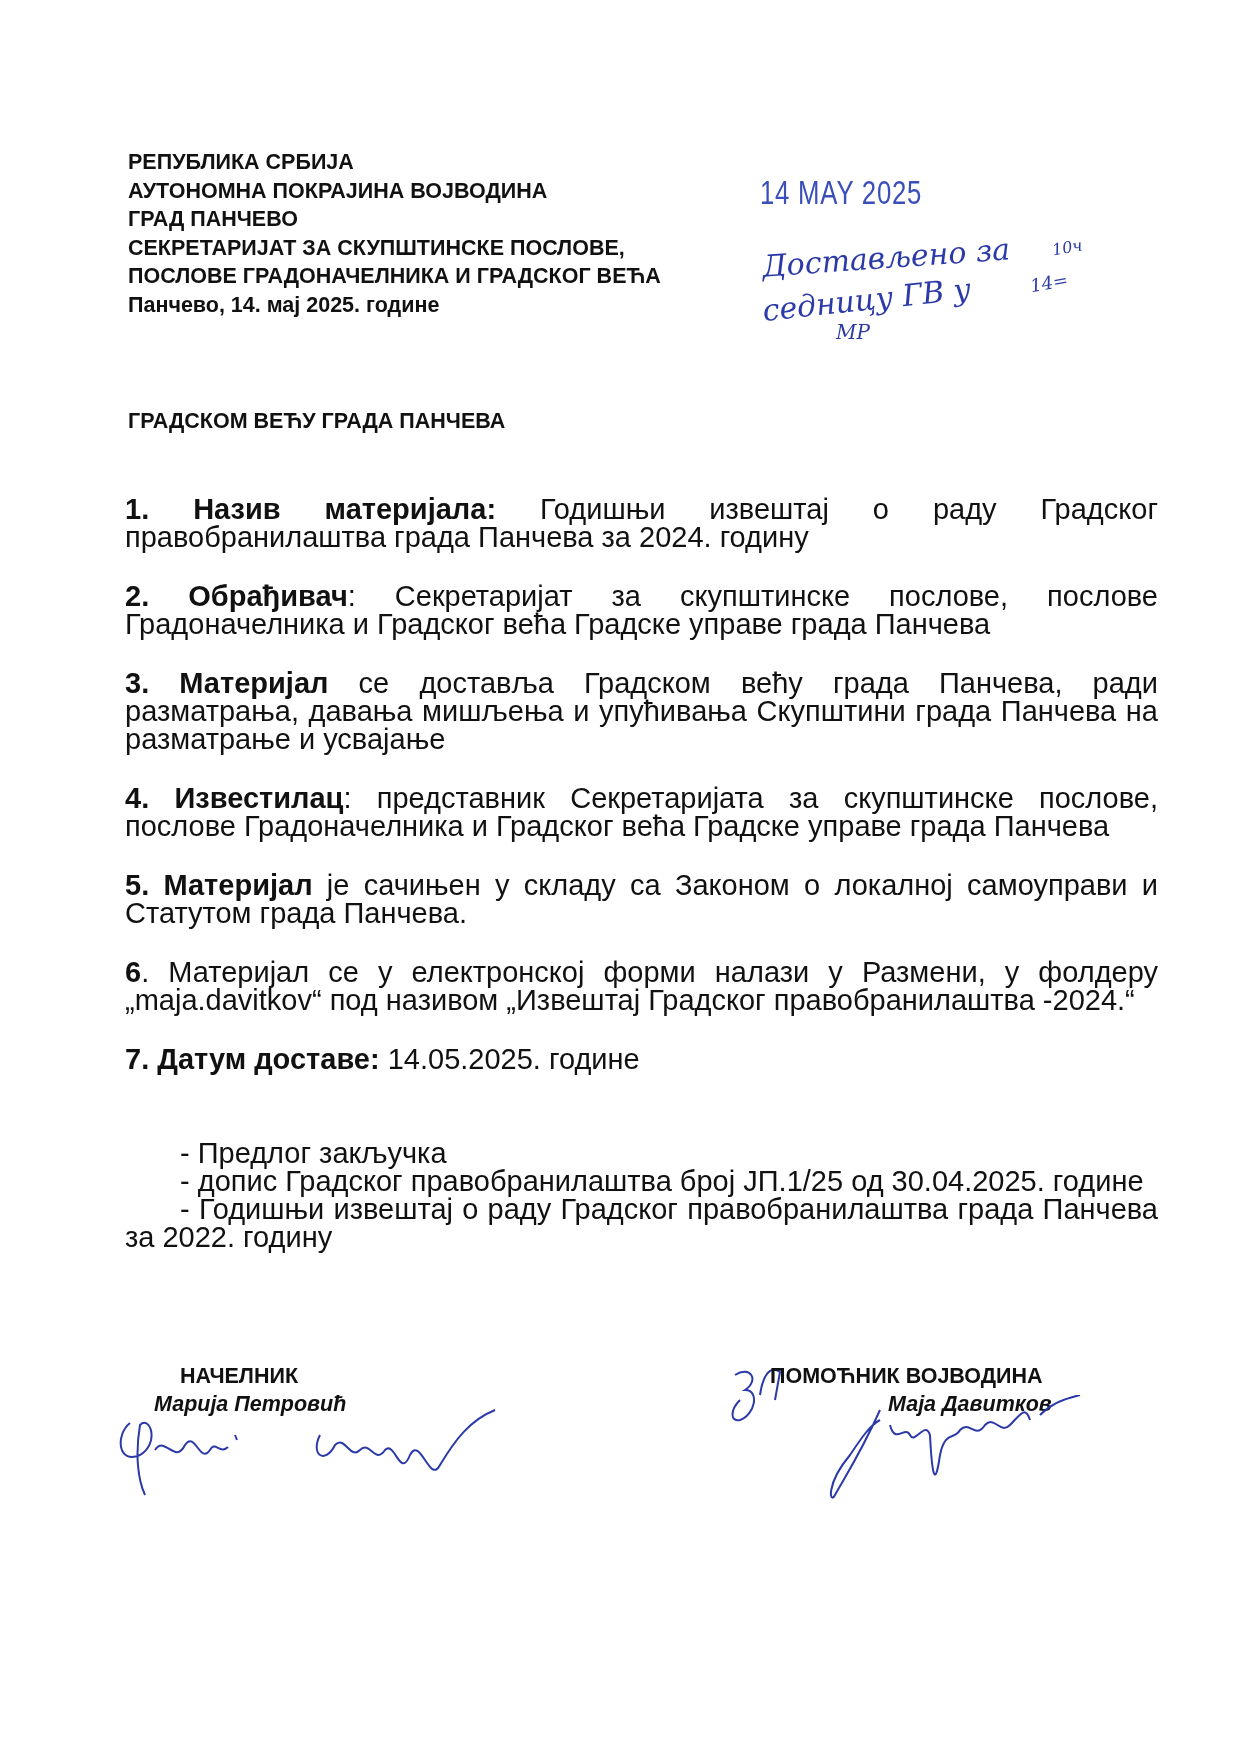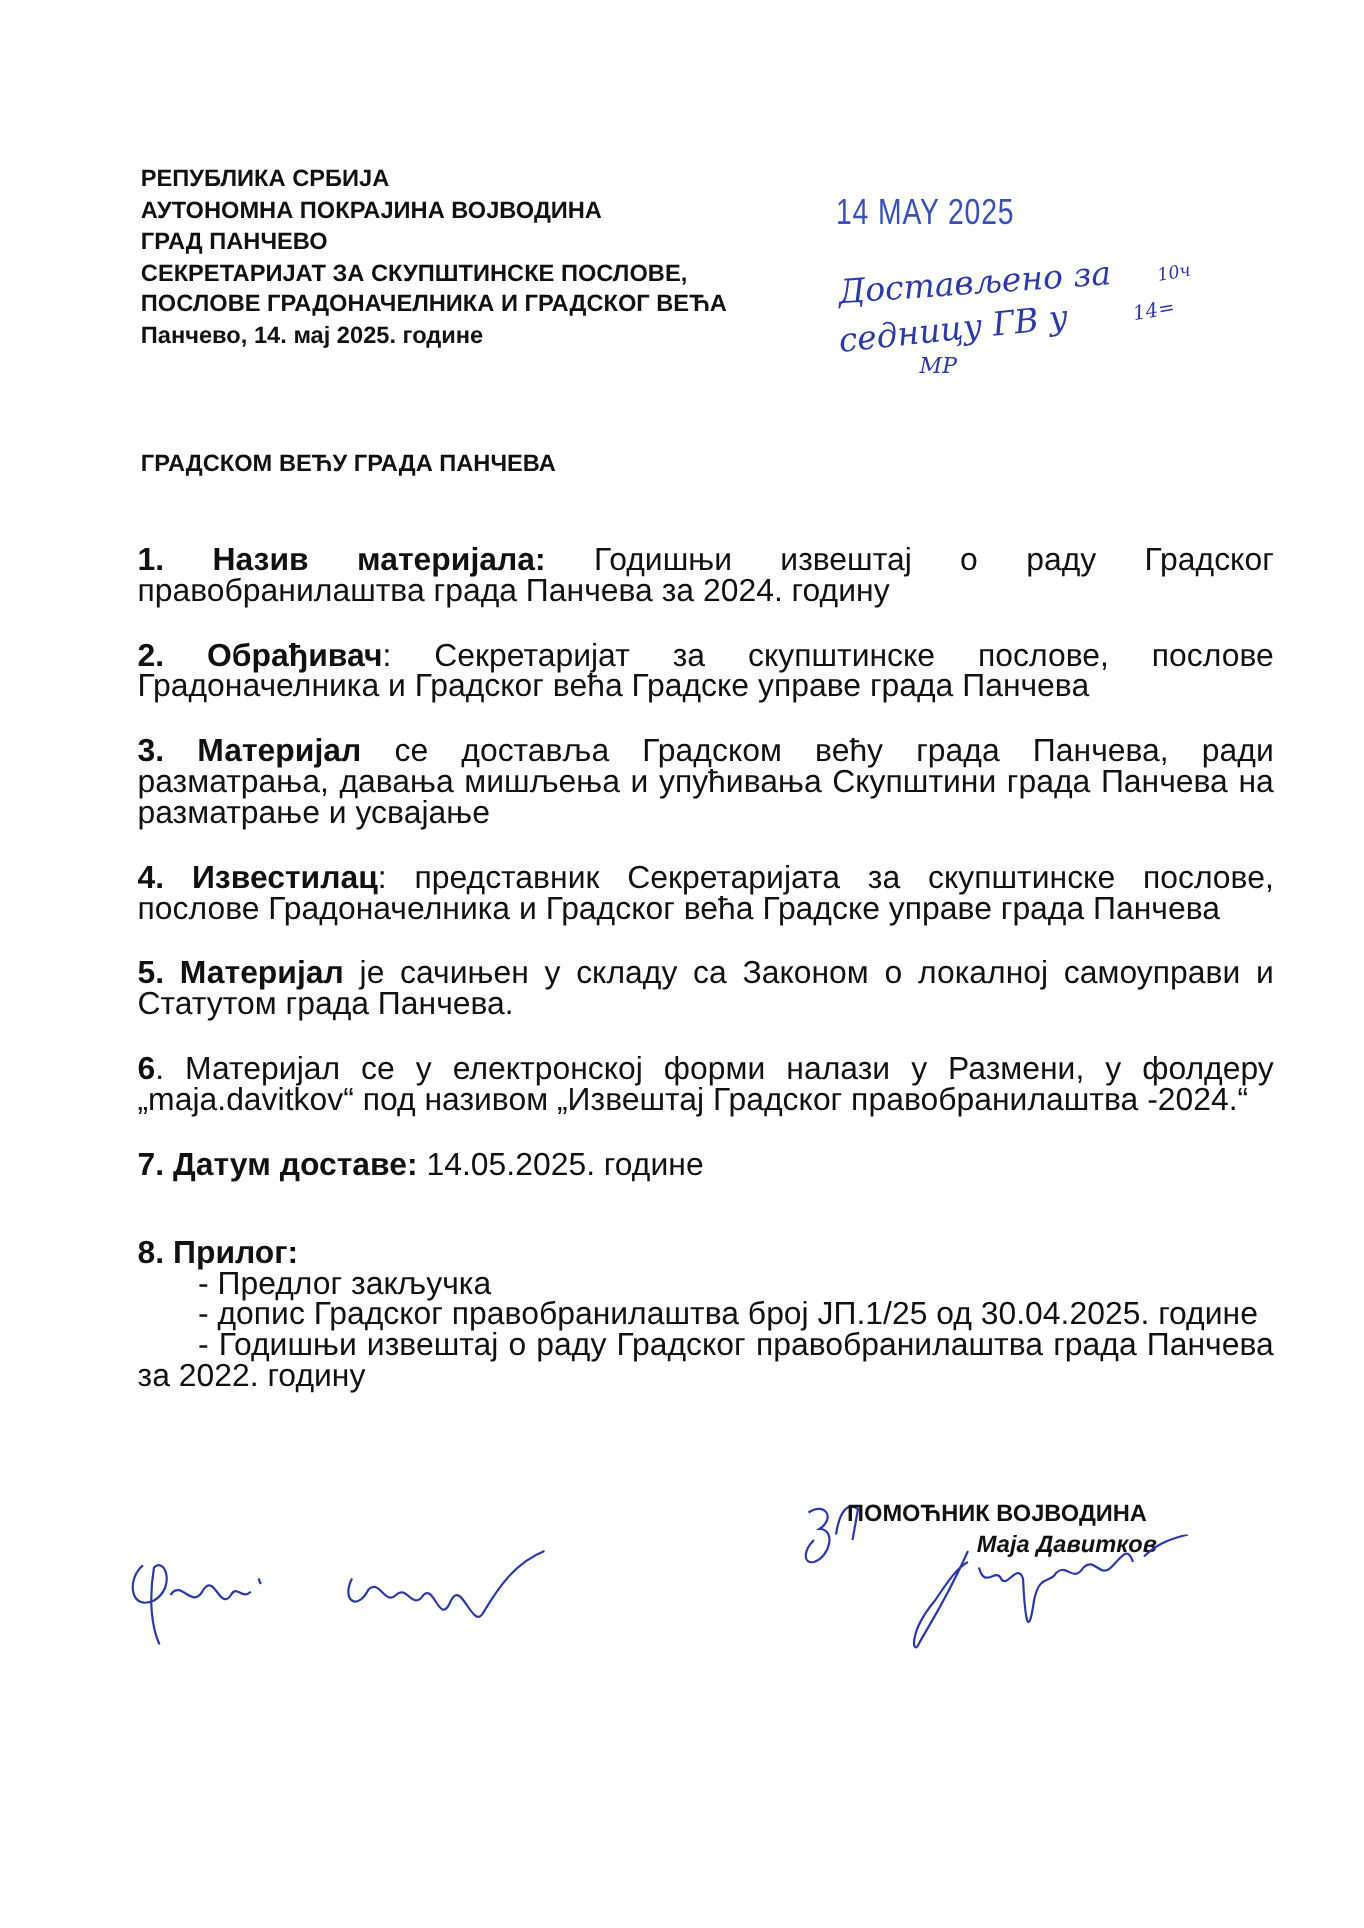--- a/index.html
+++ b/index.html
@@ -16,21 +16,21 @@
   .hn2 { left: 762px; top: 282px; font-size: 30px; transform: rotate(-6deg); }
   .hn3 { left: 836px; top: 320px; font-size: 20px; }
   .hn4 { left: 1052px; top: 238px; font-size: 16px; transform: rotate(-10deg); }
   .hn5 { left: 1030px; top: 272px; font-size: 18px; transform: rotate(-10deg); }
 
   .addressee { position: absolute; left: 128px; top: 409px; font-weight: bold; font-size: 21.5px; }
 
   .items { position: absolute; left: 125px; top: 495px; width: 1033px; font-size: 29px; line-height: 28px; }
   .item { text-align: justify; margin-bottom: 31px; }
   .item b { font-weight: bold; }
-  .item.i7 { margin-bottom: 52px; }
+  .item.i7 { margin-bottom: 66px; }
   .attach-title { font-weight: bold; }
   .attach-line { text-indent: 55px; text-align: justify; }
 
   .sig { position: absolute; font-size: 21.5px; line-height: 28px; }
   .sig .role { font-weight: bold; }
   .sig .name { font-weight: bold; font-style: italic; }
   .sig-left { left: 180px; top: 1362px; }
   .sig-left .name { margin-left: -26px; }
   .sig-right { left: 770px; top: 1362px; }
   .sig-right .name { margin-left: 118px; }
@@ -62,27 +62,30 @@
   <div class="items">
     <div class="item"><b>1. Назив материјала:</b><span> Годишњи извештај о раду Градског правобранилаштва града Панчева за 2024. годину</span></div>
     <div class="item"><b>2. Обрађивач</b><span>: Секретаријат за скупштинске послове, послове Градоначелника и Градског већа Градске управе града Панчева</span></div>
     <div class="item"><b>3. Материјал</b><span> се доставља Градском већу града Панчева, ради разматрања, давања мишљења и упућивања Скупштини града Панчева на разматрање и усвајање</span></div>
     <div class="item"><b>4. Известилац</b><span>: представник Секретаријата за скупштинске послове, послове Градоначелника и Градског већа Градске управе града Панчева</span></div>
     <div class="item"><b>5. Материјал</b><span> је сачињен у складу са Законом о локалној самоуправи и Статутом града Панчева.</span></div>
     <div class="item"><b>6</b><span>. Материјал се у електронској форми налази у Размени, у фолдеру „maja.davitkov“ под називом „Извештај Градског правобранилаштва -2024.“</span></div>
     <div class="item i7"><b>7. Датум доставе:</b><span> 14.05.2025. године</span></div>
 
     <div>
-      <div class="attach-title">8. Прилог:</div>
       <div class="attach-line">-  Предлог закључка</div>
       <div class="attach-line">- допис Градског правобранилаштва број ЈП.1/25 од 30.04.2025. године</div>
       <div class="attach-line">- Годишњи извештај о раду Градског правобранилаштва града Панчева за 2022. годину</div>
     </div>
   </div>
 
+  <div class="sig sig-left">
+    <div class="role">НАЧЕЛНИК</div>
+    <div class="name">Марија Петровић</div>
+  </div>
   <svg class="scrawl" style="left:110px; top:1395px;" width="400" height="110" viewBox="0 0 400 110">
     <path d="M20 28 C 5 40, 8 70, 30 60 C 50 48, 40 20, 30 30 C 25 60, 28 85, 35 100 M45 55 C 55 40, 65 70, 75 50 C 85 35, 90 70, 100 55 C 105 45, 110 60, 118 52 M125 40 L 127 45 M 210 40 C 200 60, 215 70, 225 50 C 235 40, 240 65, 250 55 C 260 45, 265 70, 275 55 C 285 45, 290 85, 300 60 C 310 40, 320 90, 330 70 C 345 45, 360 25, 385 15" fill="none" stroke="#2b3aa8" stroke-width="2"></path>
   </svg>
 
   <svg class="scrawl" style="left:725px; top:1360px;" width="70" height="80" viewBox="0 0 70 80">
     <path d="M10 15 C 25 5, 35 20, 20 30 C 35 30, 30 55, 15 60 C 5 62, 5 50, 15 40 M35 35 C 38 15, 45 5, 55 12 L 50 40" fill="none" stroke="#2b3aa8" stroke-width="2"></path>
   </svg>
   <div class="sig sig-right">
     <div class="role">ПОМОЋНИК ВОЈВОДИНА</div>
     <div class="name">Маја Давитков</div>

